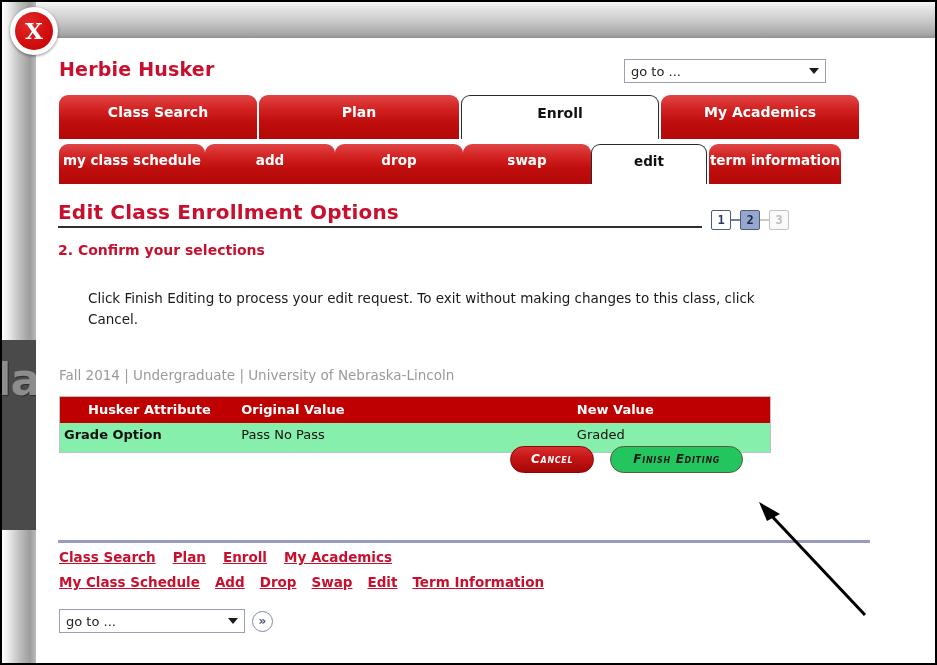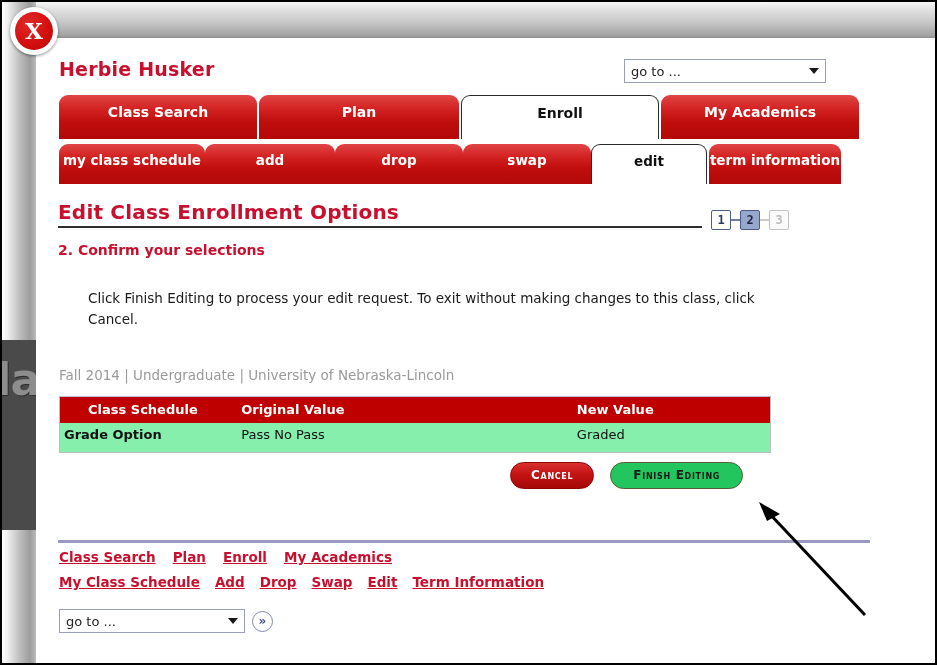--- a/index.html
+++ b/index.html
@@ -212,22 +212,22 @@
   .col-c { width: 270px; }
   #attr-table thead th.col-a { padding-left: 28px; }
   #attr-table thead th.col-b { padding-left: 0; }
   #attr-table thead th.col-c { padding-left: 76px; }
   #attr-table tbody td.col-a { padding-left: 4px !important; }
   #attr-table tbody td.col-b { padding-left: 0; }
   #attr-table tbody td.col-c { padding-left: 76px; }
 
   
   #actions {
-    position: absolute; left: 508px; top: 460px;
-    display: flex; gap: 16px;
+    position: absolute; left: 508px; top: 444px;
+    display: flex; gap: 16px; font-style: italic;
   }
   .pill {
     border-radius: 14px;
     font-size: 12px;
     font-weight: bold;
     font-variant: small-caps;
     letter-spacing: .7px;
     padding: 5px 20px 6px 20px;
     cursor: pointer;
     white-space: nowrap;
@@ -365,21 +365,21 @@
       <div class="step-box todo">3</div>
     </div>
 
   <div id="step-title">2.  Confirm your selections</div>
   <div id="instructions">Click Finish Editing to process your edit request.  To exit without making changes to this class, click Cancel.</div>
   <div id="term-line">Fall 2014 | Undergraduate | University of Nebraska-Lincoln</div>
 
   <table id="attr-table">
     <thead>
       <tr>
-          <th class="col-a">Class Schedule</th>
+          <th class="col-a">Husker Attribute</th>
           <th class="col-b">Original Value</th>
           <th class="col-c">New Value</th>
         </tr>
     </thead>
     <tbody>
         <tr>
           <td class="col-a attr-name">Grade Option</td>
           <td class="col-b">Pass No Pass</td>
           <td class="col-c">Graded</td>
         </tr>

